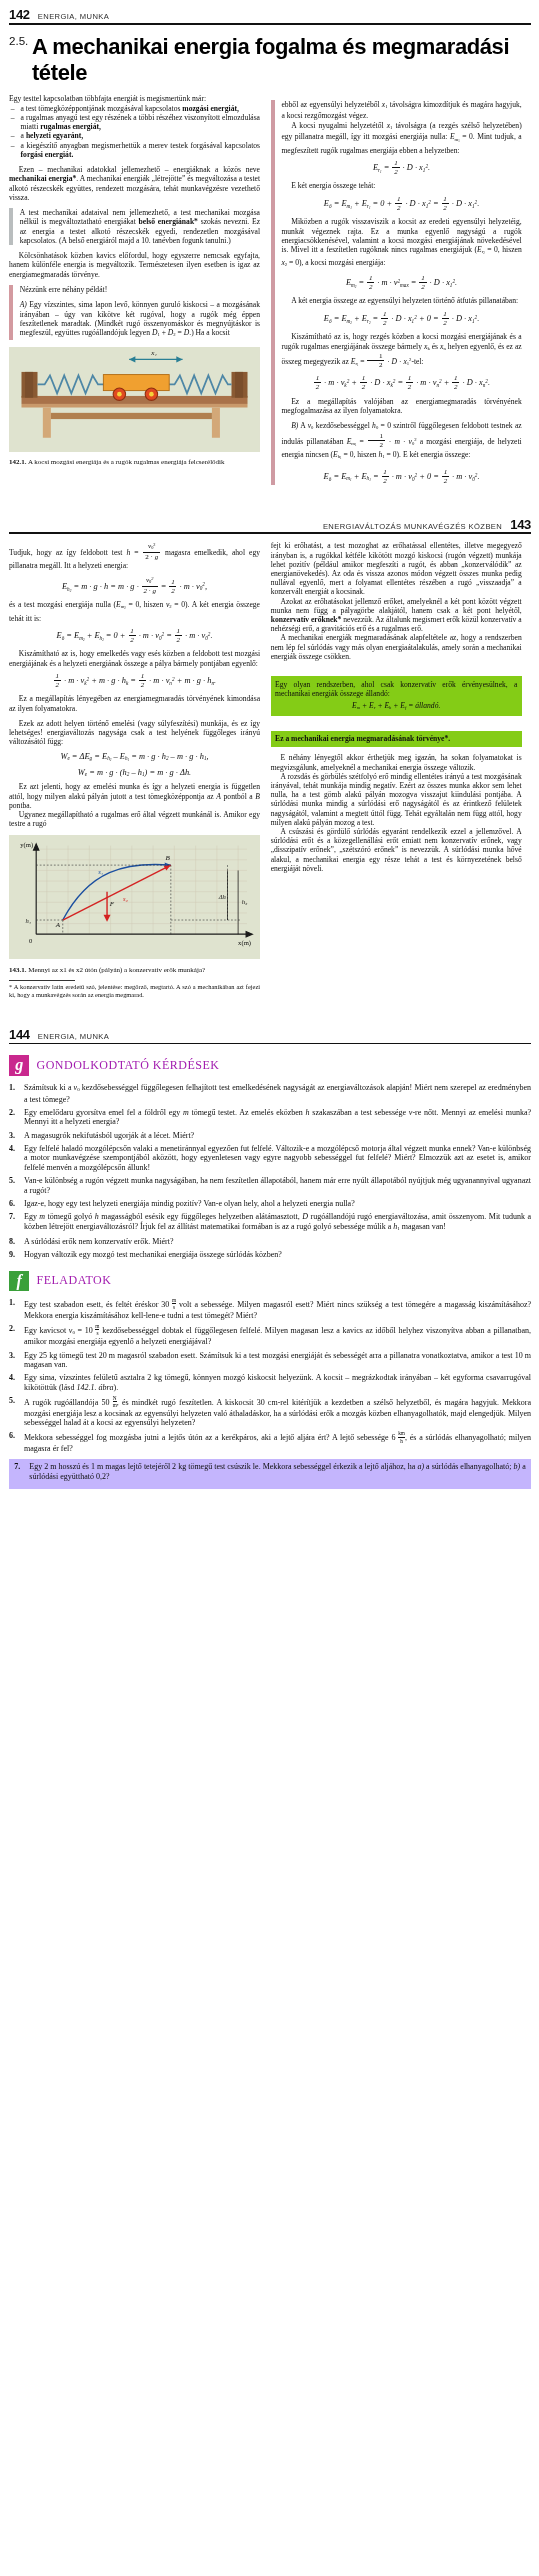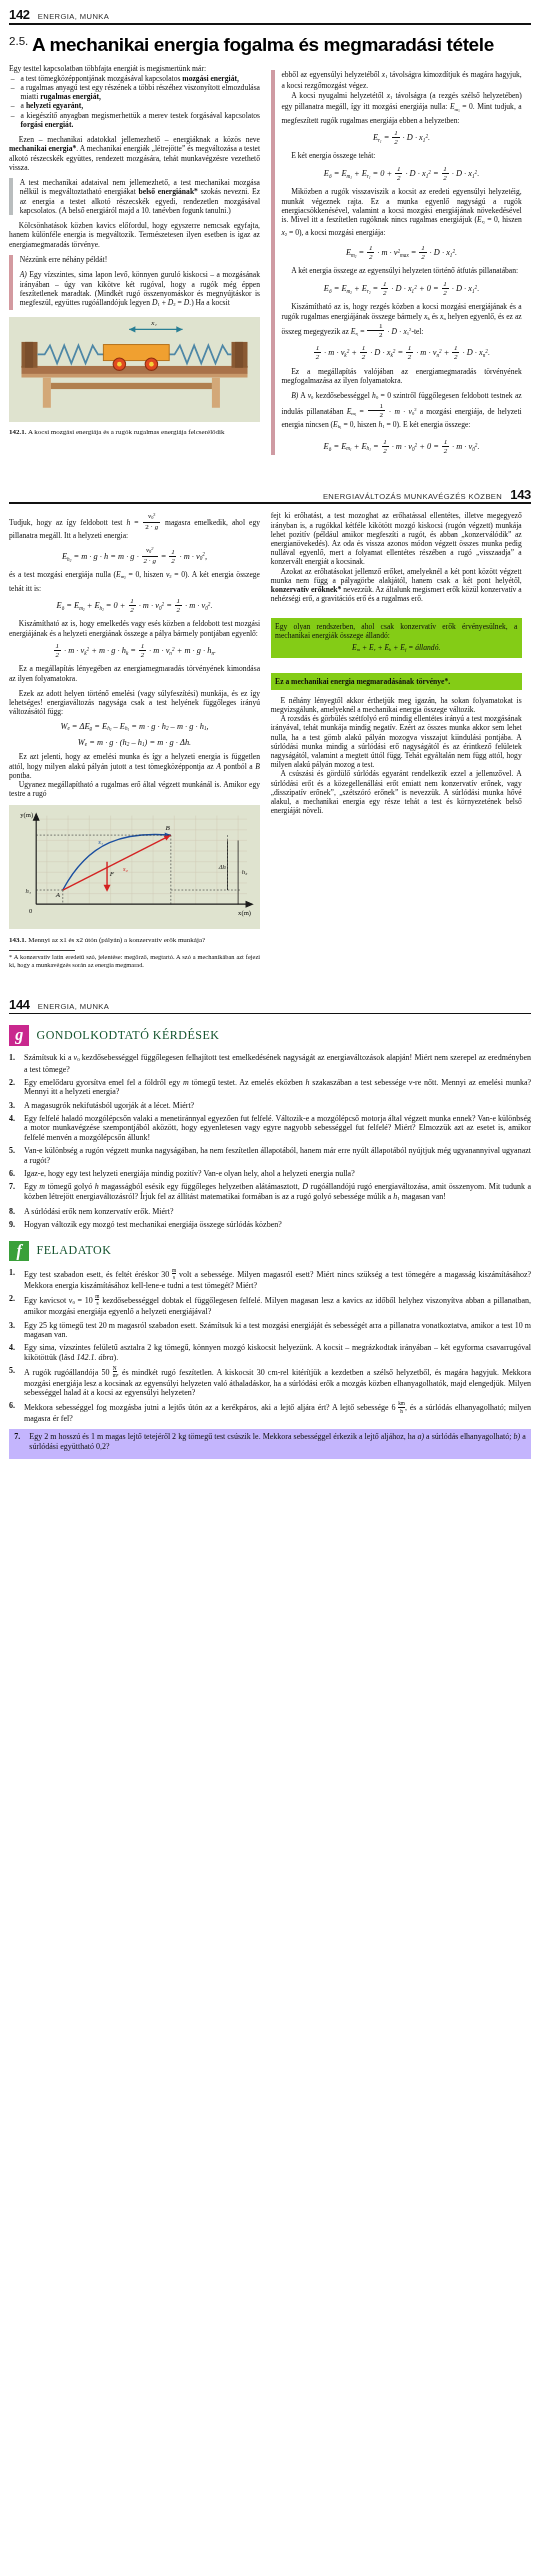--- a/index.html
+++ b/index.html
@@ -27,21 +27,21 @@
   .rule { height:1.8px; background:#111; margin-top:0.9px; }
 
   
   .sectitle { display:flex; align-items:flex-start; gap:3.6px; margin:9px 0 8px 0; }
   .sectitle .num {
     font-family:"Liberation Sans", sans-serif;
     font-size:11.6px; font-weight:normal; color:#111;
   }
   .sectitle .txt {
     font-family:"Liberation Sans", sans-serif;
-    font-weight:bold; font-size:19px; letter-spacing:-0.4px; color:#000;
+    font-weight:bold; font-size:22px; letter-spacing:-0.4px; color:#000;
   }
 
   
   .cols { display:flex; gap:10.7px; align-items:flex-start; }
   .col { width:251px; }
   p { margin:0 0 0 0; font-size:7.6px; line-height:9.2px; text-align:justify;
       text-justify:inter-word; hyphens:auto; }
   p.ind { text-indent:9.8px; }
   p.sp { margin-top:6.2px; }
   b, .b { font-weight:bold; }
@@ -90,21 +90,21 @@
   .sechead { display:flex; align-items:center; gap:7.1px; margin:10.7px 0 7.1px 0; }
   .sechead .badge {
     width:20.4px; height:20.4px; display:flex; align-items:center;
     justify-content:center; font-family:"Liberation Serif", serif;
     font-style:italic; font-weight:bold; font-size:16px; color:#fff;
   }
   .badge.magenta { background:#c9288e; }
   .badge.green { background:#3aa03a; }
   .sechead .label {
     font-family:"Liberation Serif", serif; font-size:12px;
-    letter-spacing:0.5px; color:#14532d;
+    letter-spacing:0.5px; color:#a21caf;
   }
   ol.qs { list-style:none; margin:0; padding:0; counter-reset:q; }
   ol.qs li { position:relative; padding-left:15px; font-size:8px;
     line-height:9.6px; text-align:justify; margin-bottom:3.6px; counter-increment:q; }
   ol.qs li:before { content:counter(q) "."; position:absolute; left:0;
     font-weight:bold; }
   .fullcol { width:522px; }
   .hilite-wide { background:#c4b5fd; padding:3.6px 5.3px; margin-top:5.3px; }
   .hilite-wide li { margin-bottom:0; }
 </style>
@@ -364,20 +364,21 @@
       <p class="fn">* A konzervatív latin eredetű szó, jelentése: megőrző, megtartó. A szó a mechanikában azt fejezi ki, hogy a munkavégzés során az energia megmarad.</p>
 
     </div>
 
     <div class="col">
 
       <p>fejt ki erőhatást, a test mozoghat az erőhatással ellentétes, illetve megegyező irányban is, a rugókkal kétféle kikötött mozgó kiskocsi (rugón végzett) munkája lehet pozitív (például amikor megfeszíti a rugót, és abban „konzerválódik” az energianövekedés). Az oda és vissza azonos módon végzett összes munka pedig nullával egyenlő, mert a folyamat ellentétes részében a rugó „visszaadja” a konzervált energiát a kocsinak.</p>
 
       <p class="ind">Azokat az erőhatásokat jellemző erőket, amelyeknél a két pont között végzett munka nem függ a pályagörbe alakjától, hanem csak a két pont helyétől, <b>konzervatív erőknek*</b> nevezzük. Az általunk megismert erők közül konzervatív a nehézségi erő, a gravitációs erő és a rugalmas erő.</p>
 
+      <p class="ind">A mechanikai energiák megmaradásának alapfeltétele az, hogy a rendszerben nem lép fel súrlódás vagy más olyan energiaátalakulás, amely során a mechanikai energiák összege csökken.</p>
 
       <div class="hilite">
         <p>Egy olyan rendszerben, ahol csak konzervatív erők érvényesülnek, a mechanikai energiák összege állandó:</p>
         <p class="center"><i>E</i><sub>m</sub> + <i>E</i><sub>r</sub> + <i>E</i><sub>h</sub> + <i>E</i><sub>f</sub> = állandó.</p>
       </div>
 
       <div class="hilite">
         <p><b>Ez a mechanikai energia megmaradásának törvénye*.</b></p>
       </div>
 

